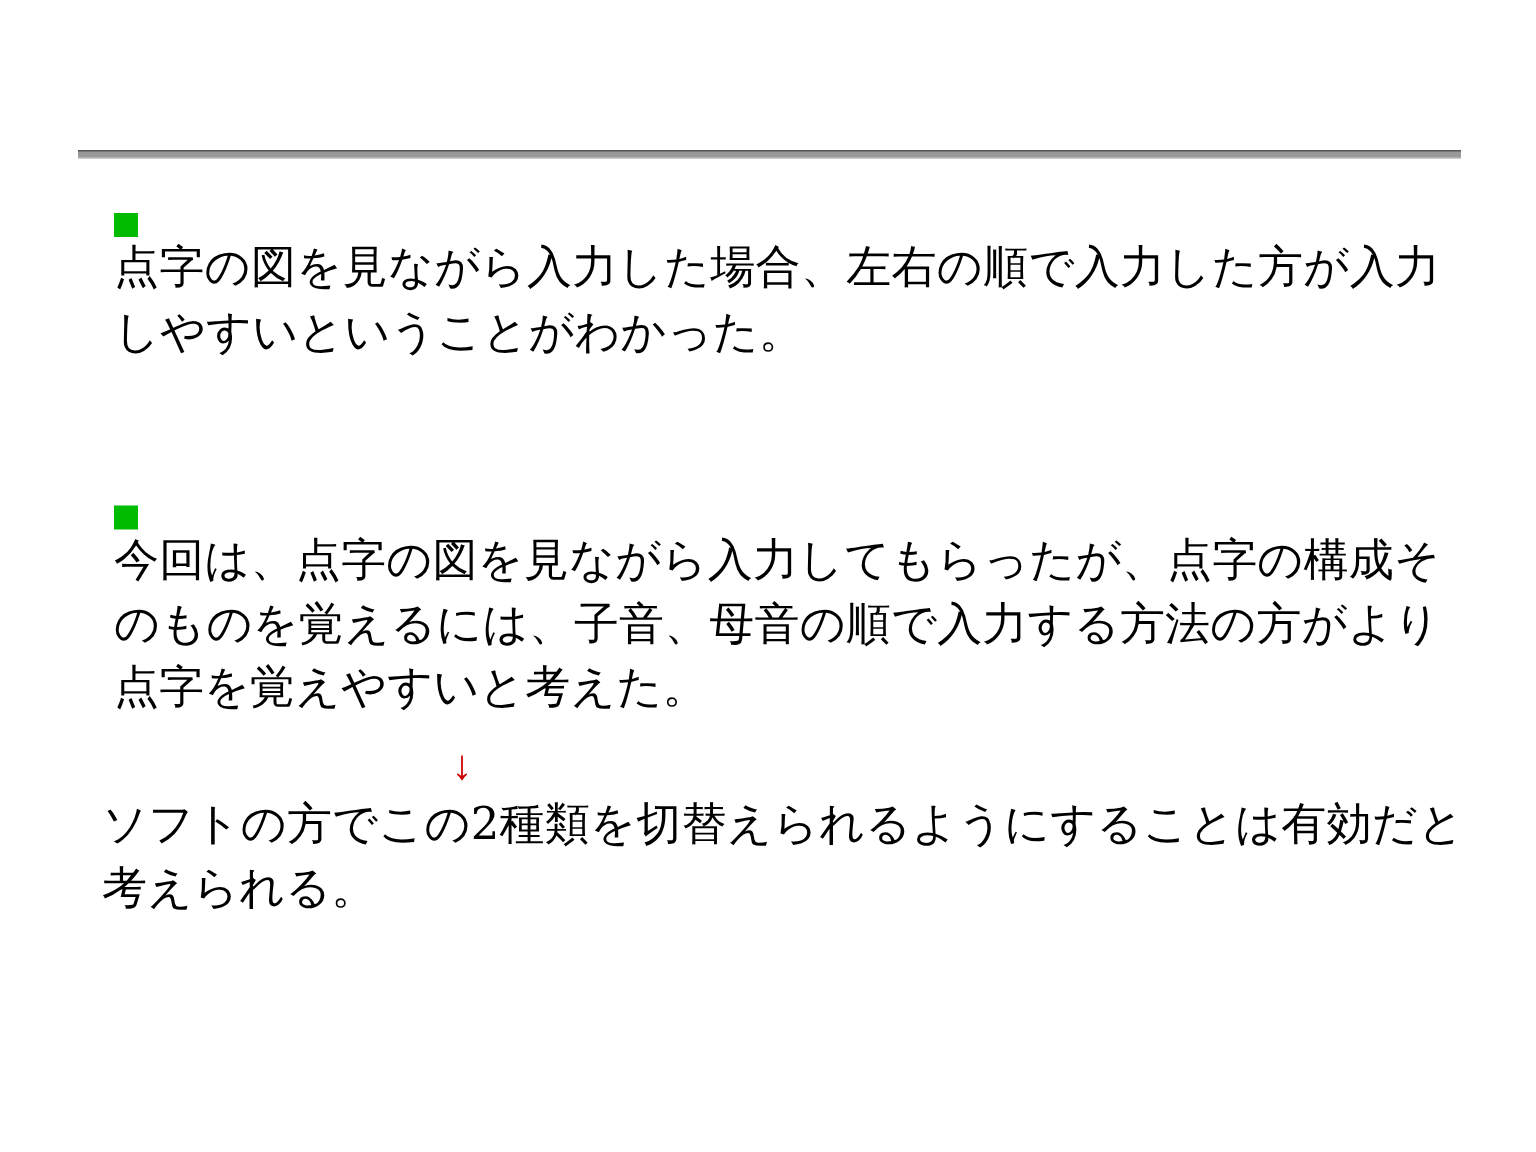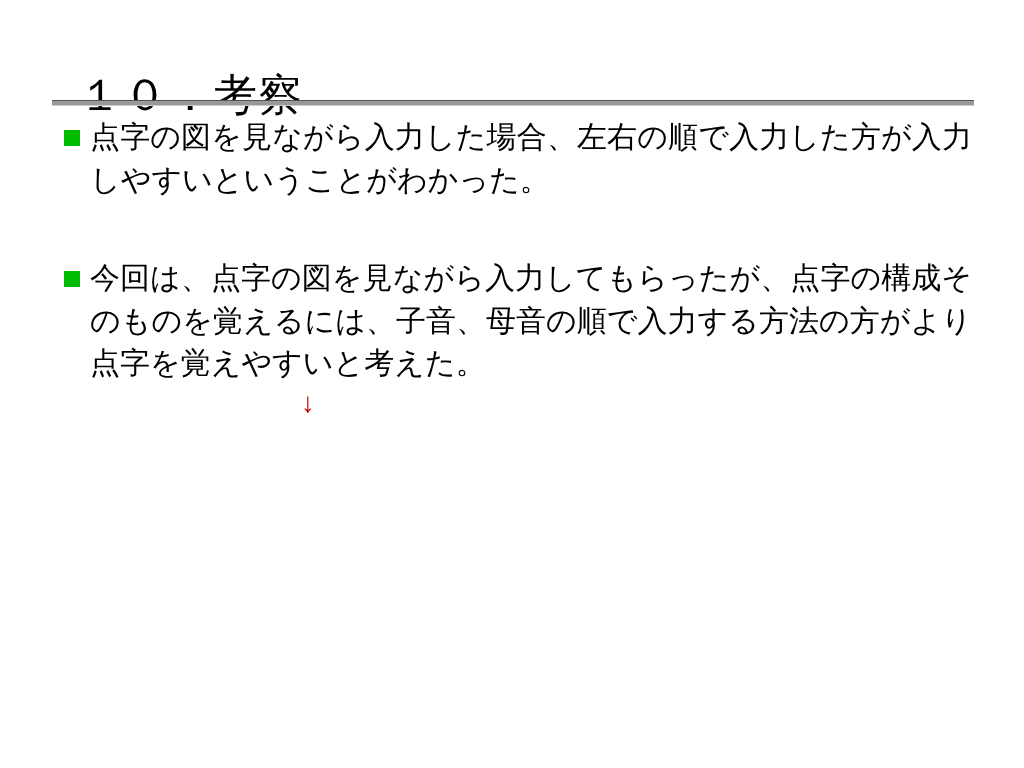--- a/index.html
+++ b/index.html
@@ -43,21 +43,22 @@
   }
   .body-area {
     position: absolute;
     left: 60px;
     top: 112px;
     width: 916px;
   }
   .bullet-row {
     display: flex;
     align-items: flex-start;
-    margin: 4px;
+    margin: 16px;
+    flex-direction: column;
   }
   .bullet-marker {
     flex: 0 0 auto;
     width: 16px;
     height: 16px;
     background: #00bb00;
     margin-top: 14px;
     margin-right: 10px;
   }
   .bullet-text {
@@ -86,37 +87,37 @@
     padding-right: 420px;
   }
   .gap-lg { height: 48px; }
   .gap-xl { height: 58px; }
 </style>
 </head>
 <body>
 
 <div class="slide">
 
-  <h1 class="slide-title">１０．考察</h1>
   <div class="title-rule"></div>
 
   <div class="body-area">
 
     <div class="bullet-row">
       <span class="bullet-marker" style="background: rgb(0, 187, 0);"></span>
       <span class="bullet-text">点字の図を見ながら入力した場合、左右の順で入力した方が入力しやすいということがわかった。</span>
     </div>
 
     <div class="gap-lg"></div>
 
     <div class="bullet-row">
       <span class="bullet-marker" style="background: rgb(0, 187, 0);"></span>
       <span class="bullet-text">今回は、点字の図を見ながら入力してもらったが、点字の構成そのものを覚えるには、子音、母音の順で入力する方法の方がより点字を覚えやすいと考えた。</span>
     </div>
 
     <div class="arrow" style="color: rgb(204, 0, 0);">↓</div>
 
+    <p class="plain-text">ソフトの方でこの2種類を切替えられるようにすることは有効だと考えられる。</p>
 
     <div class="gap-xl"></div>
 
 
   </div>
 </div>
 
 </body></html>

